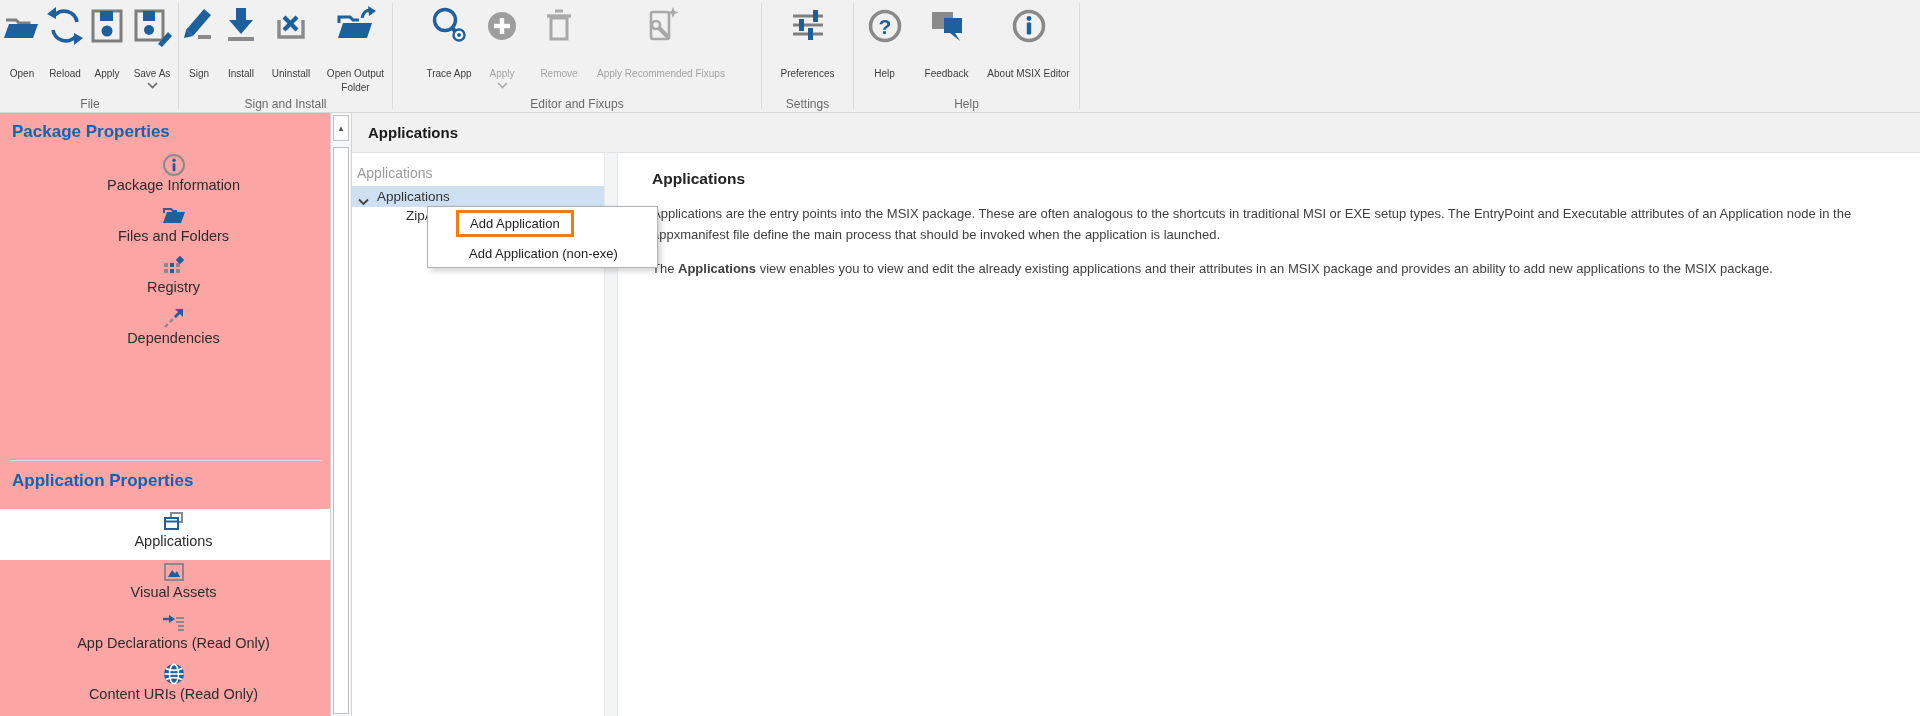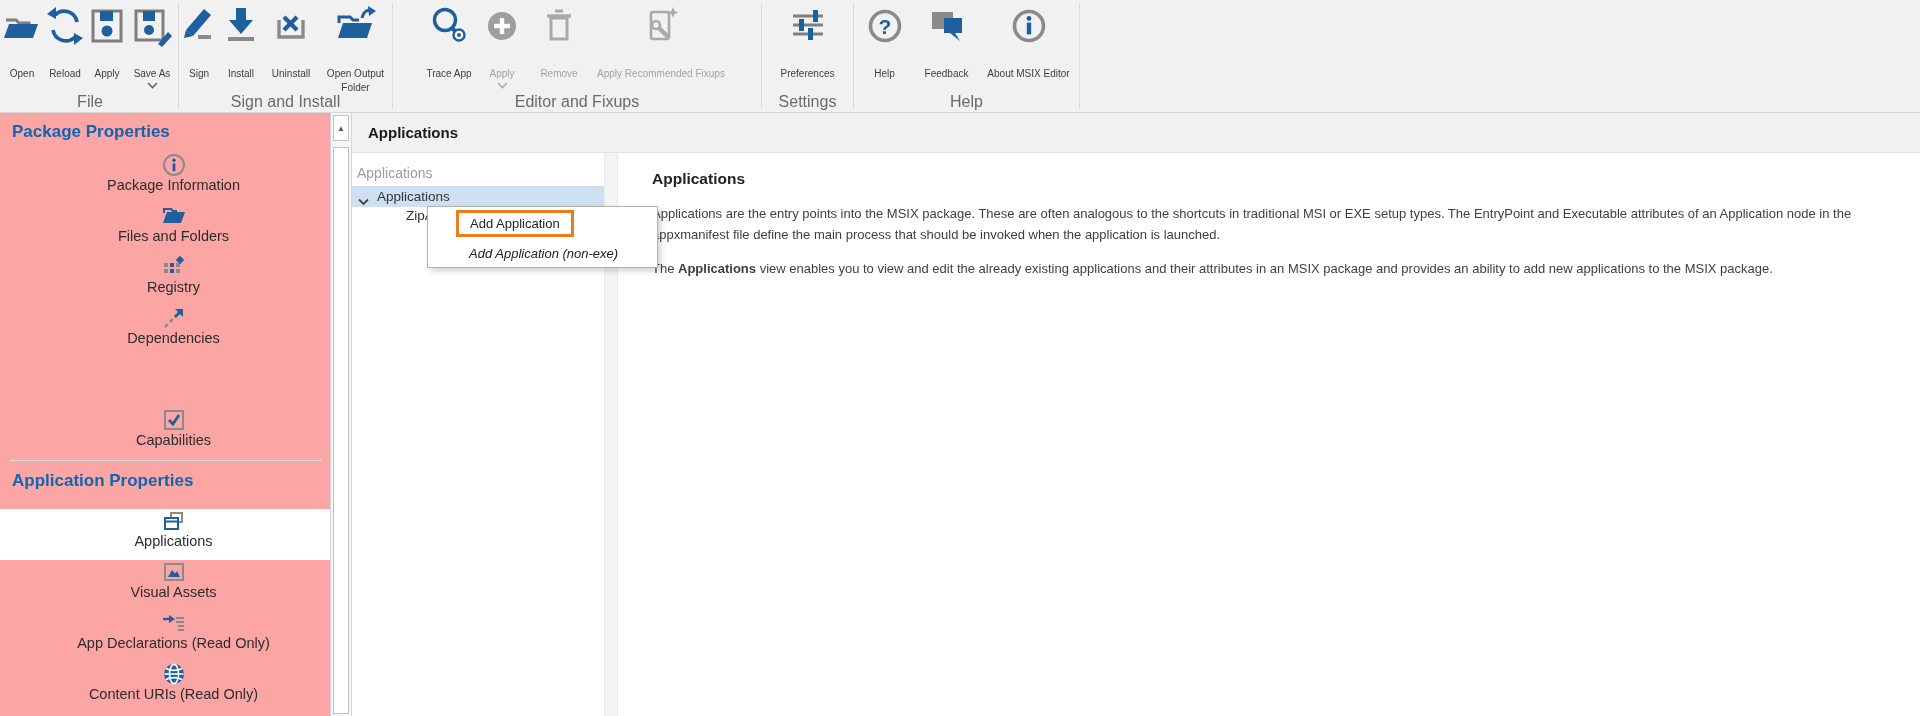--- a/index.html
+++ b/index.html
@@ -8,21 +8,21 @@
 
   
   .ribbon { position:absolute; left:0; top:0; width:1920px; height:113px; background:#f1f1f1; border-bottom:1px solid #d7d7d7; }
   .rgroup { position:absolute; top:0; height:112px; }
   .ritems { display:flex; justify-content:center; gap:0px; padding-top:5px; }
   .ritem { display:flex; flex-direction:column; align-items:center; cursor:pointer; }
   .ricon { width:42px; height:42px; display:flex; align-items:center; justify-content:center; }
   .rlabel { font-size:10px; color:#3d3d3d; text-align:center; line-height:14px; margin-top:20px; }
   .ritem.disabled .rlabel { color:#a3a3a3; }
   .chev { height:8px; margin-top:1px; display:flex; justify-content:center; }
-  .rgroup-label { position:absolute; bottom:1px; left:0; width:100%; text-align:center; font-size:16px; color:#6a6a6a; }
+  .rgroup-label { position:absolute; bottom:1px; left:0; width:100%; text-align:center; font-size:12px; color:#6a6a6a; }
   .rsep { position:absolute; top:3px; width:1px; height:106px; background:#dcdcdc; }
 
   
   .sidebar { position:absolute; left:0; top:113px; width:330px; height:603px; background:#fca5a5; }
   .sb-heading { position:absolute; left:12px; font-size:17px; font-weight:bold; color:#1065b0; }
   .sb-item { position:absolute; left:0; width:330px; height:51px; display:flex; align-items:center; cursor:pointer;flex-direction:column; }
   .sb-item.selected { background:#ffffff; }
   .sb-icon { width:24px; height:24px; margin-left:17px; flex:0 0 auto; }
   .sb-label { margin-left:17px; font-size:14.5px; color:#2c2c2c; }
   .sb-divider { position:absolute; left:10px; width:312px; height:1px; background:#d9dde0; }
@@ -47,21 +47,21 @@
 
   .desc { position:absolute; left:618px; top:153px; width:1302px; height:563px; background:#fff; padding:17px 0 0 34px; }
   .desc-heading { font-size:15.5px; font-weight:bold; color:#232323; }
   .desc p { width:1232px; font-size:13px; line-height:21px; color:#3f3f3f; }
   .desc .p1 { margin-top:15px; }
   .desc .p2 { margin-top:13px; }
 
   
   .context-menu { position:absolute; left:427px; top:206px; width:231px; height:62px; background:#fff; border:1px solid #b3b3b3; box-shadow:3px 3px 6px rgba(0,0,0,0.18); z-index:50; }
   .cm-item1 { position:absolute; left:28px; top:3px; border:3px solid #ee7d18; padding:3px 11px; font-size:13px; color:#222; cursor:pointer; white-space:nowrap; }
-  .cm-item2 { position:absolute; left:41px; top:39px; font-size:13px; color:#222; cursor:pointer; white-space:nowrap;font-style:italic; }
+  .cm-item2 { position:absolute; left:41px; top:39px; font-size:13px; color:#222; cursor:pointer; white-space:nowrap; }
 </style>
 </head>
 <body>
 
 <div id="app">
 
   <div class="ribbon">
 
     <div class="rgroup" style="left:2px;width:176px;">
       <div class="ritems">
@@ -312,29 +312,20 @@
     </div>
     <div class="sb-item" style="top:193px">
       <div class="sb-icon">
         <svg width="24" height="24" viewBox="0 0 24 24">
             <line x1="3" y1="21" x2="15" y2="9" stroke="#8a8a8a" stroke-width="2.4" stroke-dasharray="4 3"></line>
             <line x1="13" y1="11" x2="19" y2="5" stroke="#1e5f9e" stroke-width="2.6"></line>
             <polygon points="21,3 21,11 13,3" fill="#1e5f9e"></polygon>
           </svg>
       </div>
       <div class="sb-label">Dependencies</div>
-    </div>
-    <div class="sb-item" style="top:295px">
-      <div class="sb-icon">
-        <svg width="24" height="24" viewBox="0 0 24 24" fill="none">
-            <rect x="3" y="3" width="18" height="18" stroke="#8a8a8a" stroke-width="2"></rect>
-            <polyline points="7,12 11,16 17,7" stroke="#1e5f9e" stroke-width="2.8"></polyline>
-          </svg>
-      </div>
-      <div class="sb-label">Capabilities</div>
     </div>
 
     <div class="sb-divider" style="top:347px"></div>
     <div class="sb-heading" style="top:358px">Application Properties</div>
 
     <div class="sb-item selected" style="top:396px">
       <div class="sb-icon">
         <svg width="24" height="24" viewBox="0 0 24 24" fill="none">
             <path d="M9 9 V4 h11 v9 h-4" stroke="#8a8a8a" stroke-width="2"></path>
             <rect x="3" y="9" width="13" height="11" stroke="#1e5f9e" stroke-width="2"></rect>

